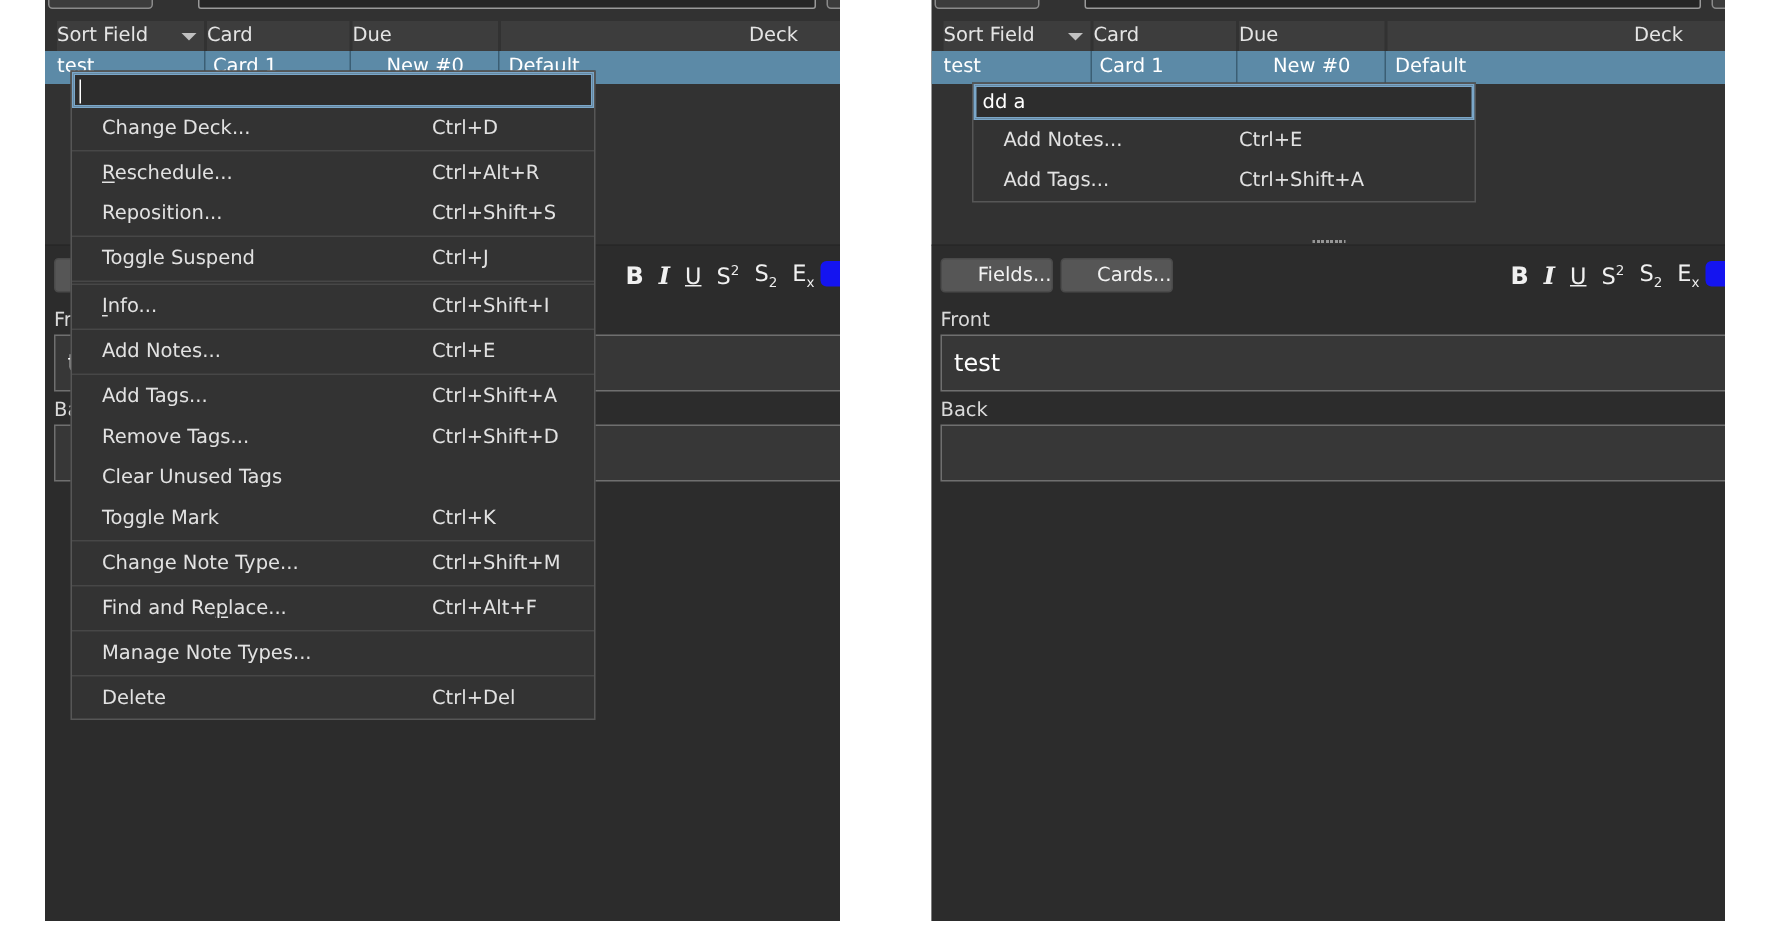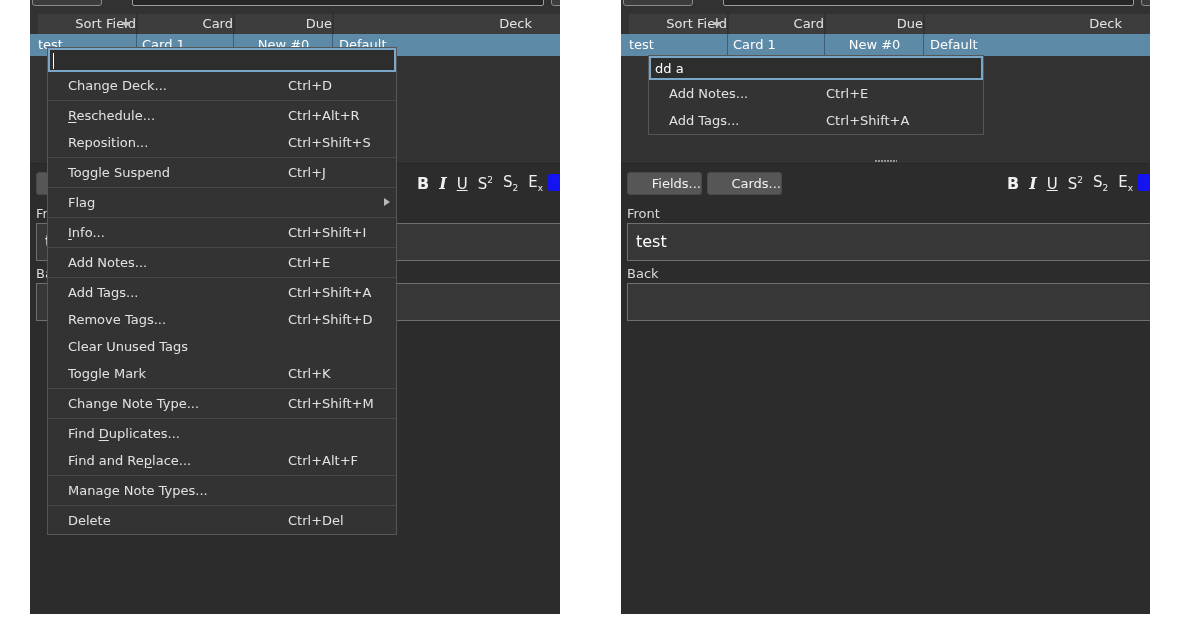--- a/index.html
+++ b/index.html
@@ -11,21 +11,21 @@
   
   .topfrag-btn{position:absolute;top:-18px;left:2px;width:68px;height:22px;background:#3c3c3c;
     border:1px solid #8a8a8a;border-radius:3px;}
   .topfrag-input{position:absolute;top:-18px;left:102px;right:16px;height:22px;background:#262626;
     border:1px solid #9a9a9a;border-radius:2px;}
   .topfrag-right{position:absolute;top:-18px;right:-3px;width:10px;height:22px;background:#3c3c3c;
     border:1px solid #8a8a8a;border-radius:3px;}
 
   
   .hdr-cell{position:absolute;top:14px;height:20px;background:#3d3d3d;color:#e4e4e4;font-size:13px;
-    line-height:20px;text-align:right;box-sizing:border-box;}
+    line-height:20px;text-align:left;box-sizing:border-box;}
   .hc1{left:8px;width:98px;}
   .hc2{left:108px;width:95px;}
   .hc3{left:205px;width:97px;}
   .hc4{left:304px;right:0;text-align:right;padding-right:28px;}
   .sort-tri{position:absolute;right:5px;top:8px;width:0;height:0;
     border-left:5px solid transparent;border-right:5px solid transparent;border-top:5px solid #c0c0c0;}
   .sel-row{position:absolute;top:34px;left:0;right:0;height:22px;background:#5c8aa7;color:#ffffff;font-size:13px;}
   .sel-row .c{position:absolute;top:0;height:22px;line-height:21px;white-space:nowrap;}
   .rc1{left:8px;}
   .rc2{left:112px;}
@@ -179,24 +179,20 @@
       <div class="mi" data-name="menu-item">
         <span class="lab" data-name="menu-item-label">Reposition...</span>
         <span class="sc" data-name="menu-item-shortcut">Ctrl+Shift+S</span>
       </div>
       <div class="sep" data-name="menu-separator"></div>
       <div class="mi" data-name="menu-item">
         <span class="lab" data-name="menu-item-label">Toggle Suspend</span>
         <span class="sc" data-name="menu-item-shortcut">Ctrl+J</span>
       </div>
       <div class="sep" data-name="menu-separator"></div>
-      <div class="mi" data-name="menu-item">
-        <span class="lab" data-name="menu-item-label">Flag</span>
-        <span class="subarrow" data-name="submenu-arrow-icon"></span>
-      </div>
       <div class="sep" data-name="menu-separator"></div>
       <div class="mi" data-name="menu-item">
         <span class="lab" data-name="menu-item-label"><u>I</u>nfo...</span>
         <span class="sc" data-name="menu-item-shortcut">Ctrl+Shift+I</span>
       </div>
       <div class="sep" data-name="menu-separator"></div>
       <div class="mi" data-name="menu-item">
         <span class="lab" data-name="menu-item-label">Add Notes...</span>
         <span class="sc" data-name="menu-item-shortcut">Ctrl+E</span>
       </div>
@@ -215,23 +211,20 @@
       <div class="mi" data-name="menu-item">
         <span class="lab" data-name="menu-item-label">Toggle Mark</span>
         <span class="sc" data-name="menu-item-shortcut">Ctrl+K</span>
       </div>
       <div class="sep" data-name="menu-separator"></div>
       <div class="mi" data-name="menu-item">
         <span class="lab" data-name="menu-item-label">Change Note Type...</span>
         <span class="sc" data-name="menu-item-shortcut">Ctrl+Shift+M</span>
       </div>
       <div class="sep" data-name="menu-separator"></div>
-      <div class="mi" data-name="menu-item">
-        <span class="lab" data-name="menu-item-label">Find <u>D</u>uplicates...</span>
-      </div>
       <div class="mi" data-name="menu-item">
         <span class="lab" data-name="menu-item-label">Find and Re<u>p</u>lace...</span>
         <span class="sc" data-name="menu-item-shortcut">Ctrl+Alt+F</span>
       </div>
       <div class="sep" data-name="menu-separator"></div>
       <div class="mi" data-name="menu-item">
         <span class="lab" data-name="menu-item-label">Manage Note Types...</span>
       </div>
       <div class="sep" data-name="menu-separator"></div>
       <div class="mi" data-name="menu-item">

